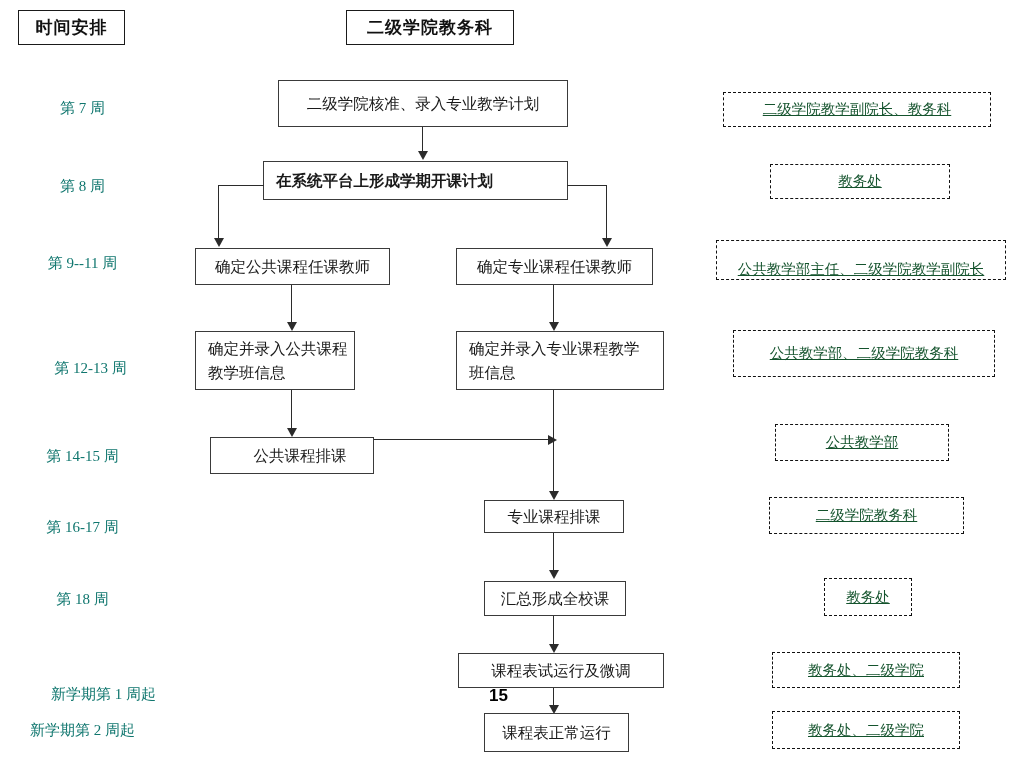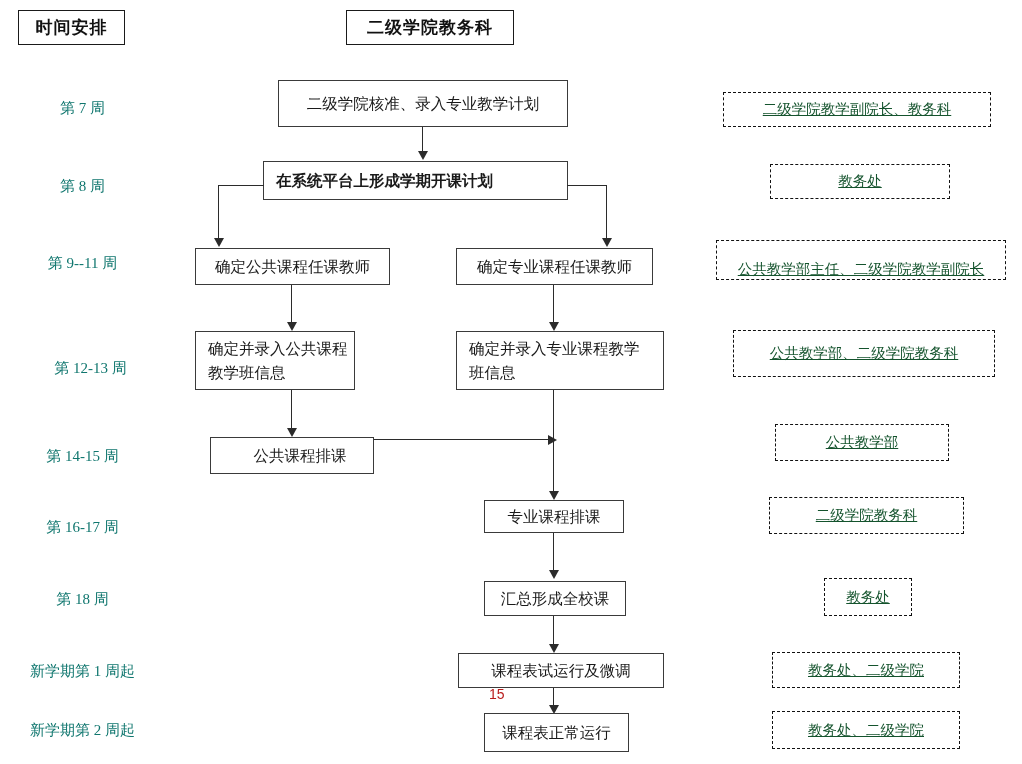--- a/index.html
+++ b/index.html
@@ -95,22 +95,23 @@
   .arrow-right {
     width: 0; height: 0;
     border-top: 5px solid transparent;
     border-bottom: 5px solid transparent;
     border-left: 9px solid #2b2b2b;
   }
 
   
   .page-num {
     font-family: "Liberation Sans", "DejaVu Sans", sans-serif;
-    font-size: 14px;
-    color: #b91c1c;
+    font-size: 17px;
+    color: #000000;
+    font-weight: bold;
   }
 </style>
 </head>
 <body>
 
 <div id="canvas">
 
   <div class="abs hdr-box" style="left:18px; top:10px; width:107px; height:35px;">
     <span>时间安排</span>
   </div>
@@ -120,21 +121,21 @@
   </div>
 
 
   <div class="abs time-label" style="left:0px; top:100px; width:165px;">第 7 周</div>
   <div class="abs time-label" style="left:0px; top:178px; width:165px;">第 8 周</div>
   <div class="abs time-label" style="left:0px; top:255px; width:165px;">第 9--11 周</div>
   <div class="abs time-label" style="left:0px; top:360px; width:165px;margin-left:8px;">第 12-13 周</div>
   <div class="abs time-label" style="left:0px; top:448px; width:165px;">第 14-15 周</div>
   <div class="abs time-label" style="left:0px; top:519px; width:165px;">第 16-17 周</div>
   <div class="abs time-label" style="left:0px; top:591px; width:165px;">第 18 周</div>
-  <div class="abs time-label" style="left:0px; top:663px; width:165px;">新学期第 1 周起</div>
+  <div class="abs time-label" style="left:0px; top:686px; width:165px;padding-left:21px;">新学期第 1 周起</div>
   <div class="abs time-label" style="left:0px; top:722px; width:165px;">新学期第 2 周起</div>
 
   <div class="abs flow-box center" style="left:278px; top:80px; width:290px; height:47px;">
     <span class="txt">二级学院核准、录入专业教学计划</span>
   </div>
 
   <div class="abs vline" style="left:422px; top:127px; height:25px;"></div>
   <div class="abs arrow-down" style="left:418px; top:151px;"></div>
 
   <div class="abs flow-box lead" style="left:263px; top:161px; width:305px; height:39px;font-weight:bold;">

